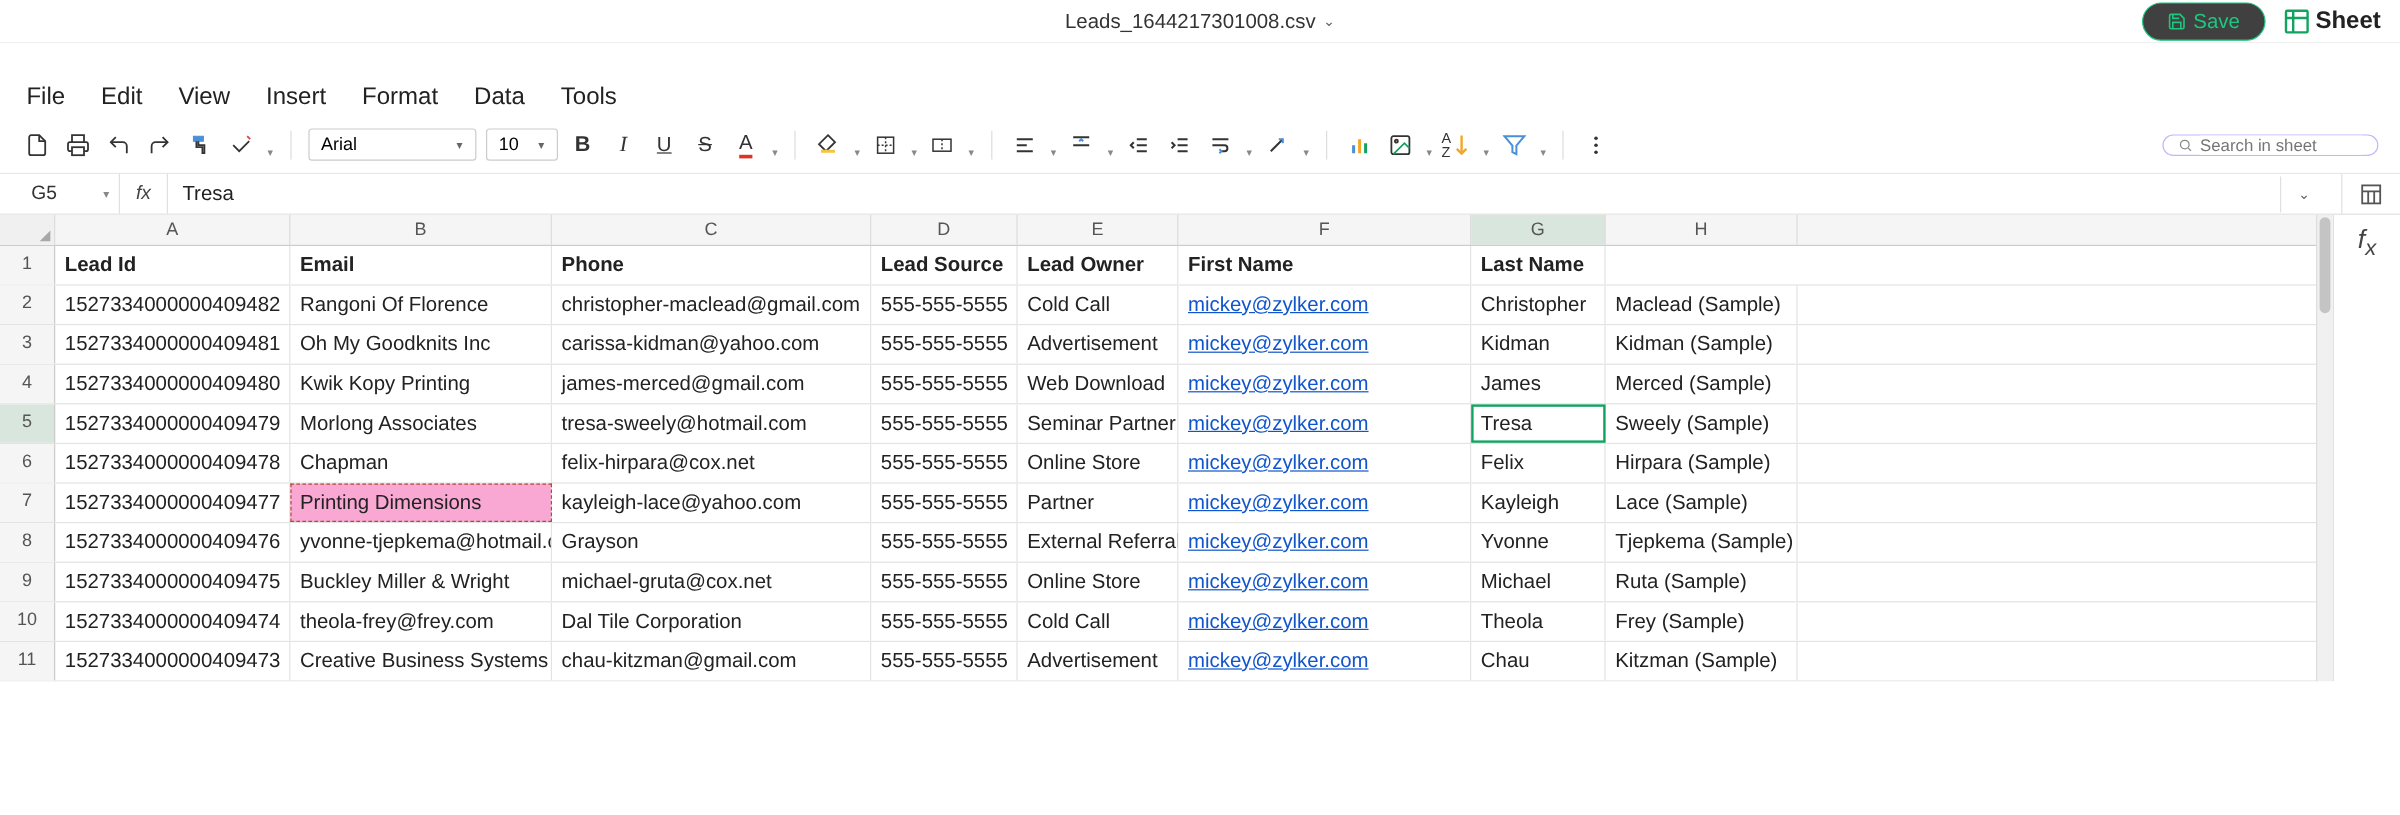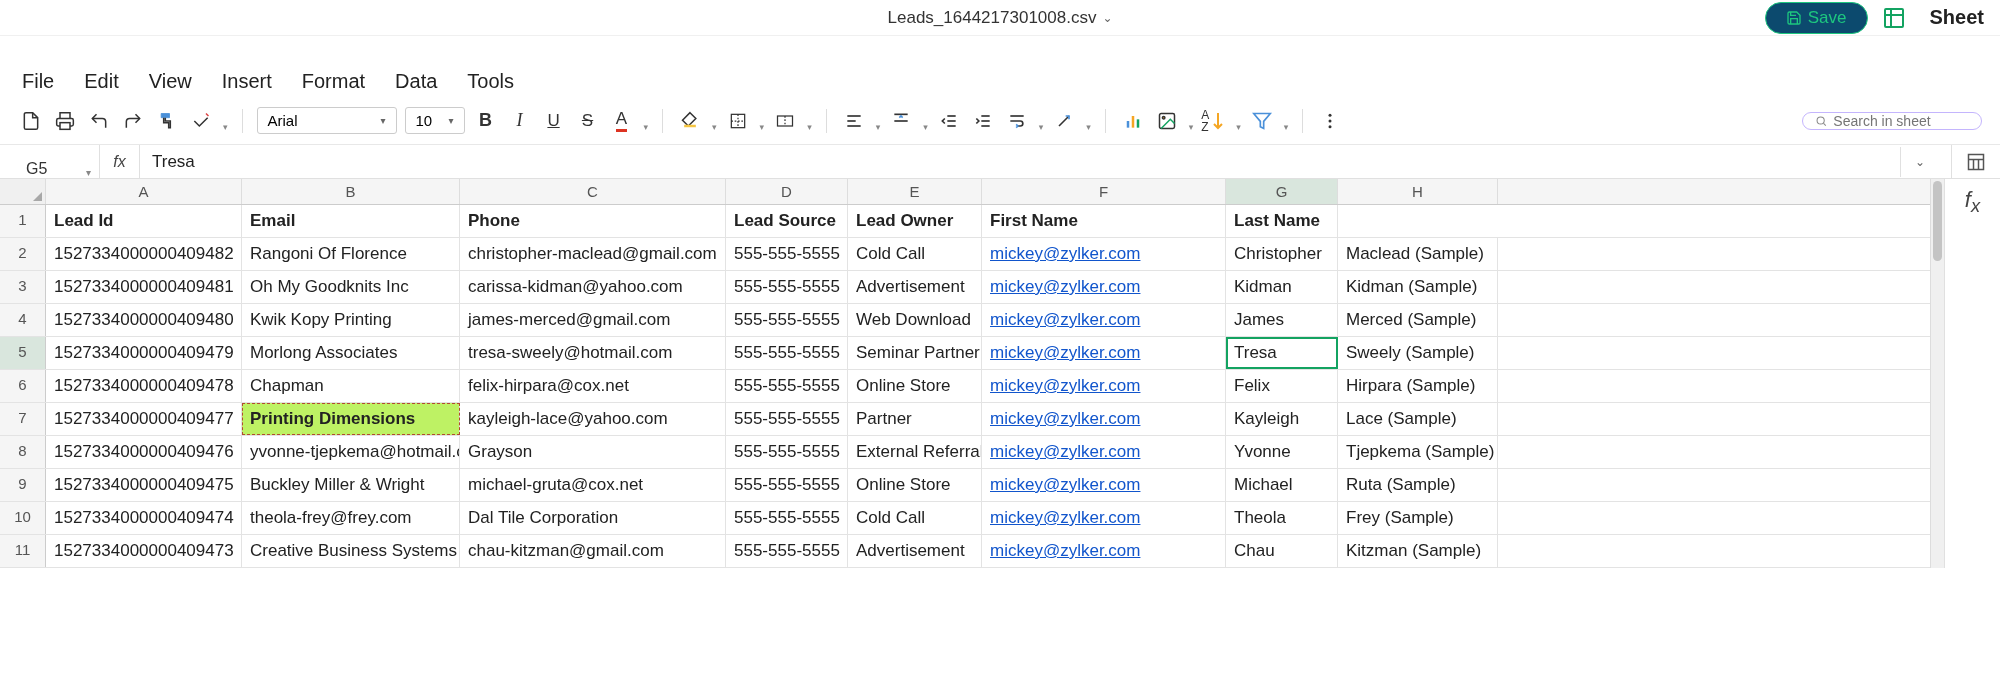--- a/index.html
+++ b/index.html
@@ -3,23 +3,23 @@
 <meta charset="utf-8">
 <style>
 * { box-sizing: border-box; margin: 0; padding: 0; }
 body { font-family: -apple-system, BlinkMacSystemFont, "Segoe UI", Arial, sans-serif; background: #fff; overflow: hidden; }
 
 
 .title-bar { display: flex; align-items: center; justify-content: center; height: 36px; position: relative; border-bottom: 1px solid #f0f0f0; }
 .doc-title { font-size: 17px; color: #333; }
 .title-caret { margin-left: 6px; color: #666; font-size: 12px; }
 .title-right { position: absolute; right: 16px; display: flex; align-items: center; gap: 14px; }
-.save-btn { border: 1.5px solid #1dc77f; color: #1dc77f; border-radius: 18px; padding: 5px 20px; font-size: 17px; font-weight: 500; display: flex; align-items: center; gap: 6px; background: #0c4a6e; }
+.save-btn { border: 1.5px solid #1dc77f; color: #1dc77f; border-radius: 18px; padding: 5px 20px; font-size: 17px; font-weight: 500; display: flex; align-items: center; gap: 6px; background: #404040; }
 .save-btn svg { width: 16px; height: 16px; }
-.sheet-label { display: flex; align-items: center; gap: 24px; font-size: 20px; font-weight: 600; color: #222; }
+.sheet-label { display: flex; align-items: center; gap: 4px; font-size: 20px; font-weight: 600; color: #222; }
 .sheet-label svg { width: 24px; height: 24px; }
 
 
 .menu-bar { display: flex; align-items: center; gap: 30px; padding: 6px 22px 10px; }
 .menu-bar span { font-size: 20px; color: #222; cursor: pointer; margin-top: 28px; }
 
 
 .toolbar { display: flex; align-items: center; padding: 4px 18px 10px; gap: 8px; border-bottom: 1px solid #e8e8e8; }
 .tb-btn { width: 26px; height: 26px; display: flex; align-items: center; justify-content: center; color: #333; cursor: pointer; }
 .tb-btn svg { width: 20px; height: 20px; }
@@ -28,21 +28,21 @@
 .tb-select.font { width: 140px; }
 .tb-select.size { width: 60px; }
 .tb-caret { font-size: 10px; color: #666; margin-left: 4px; }
 .tb-mini-caret { font-size: 9px; color: #888; margin-left: 1px; align-self: flex-end; padding-bottom: 2px; }
 .search-box { margin-left: auto; border: 1px solid #c4b5fd; border-radius: 16px; padding: 0 12px; display: flex; align-items: center; gap: 6px; width: 180px; }
 .search-box input { border: none; outline: none; font-size: 14px; width: 100%; color: #888; }
 .search-box svg { width: 14px; height: 14px; color: #888; }
 
 
 .formula-bar { display: flex; align-items: center; border-bottom: 1px solid #e0e0e0; height: 34px; }
-.cell-ref-box { width: 100px; padding: 0 8px 0 26px; font-size: 16px; color: #333; display: flex; align-items: flex-end; justify-content: space-between; border-right: 1px solid #e0e0e0; height: 100%; }
+.cell-ref-box { width: 100px; padding: 0 8px 0 26px; font-size: 16px; color: #333; display: flex; align-items: center; justify-content: space-between; border-right: 1px solid #e0e0e0; height: 100%; }
 .fx-label { width: 40px; text-align: center; font-style: italic; font-size: 16px; color: #444; border-right: 1px solid #e0e0e0; height: 100%; display: flex; align-items: center; justify-content: center; }
 .formula-input { flex: 1; padding: 0 12px; font-size: 17px; color: #222; }
 .formula-right { display: flex; align-items: center; gap: 10px; padding-right: 12px; }
 .formula-right .chev { font-size: 12px; color: #666; border-left: 1px solid #e0e0e0; padding: 8px 14px; }
 .table-icon-right { padding: 0 14px; border-left: 1px solid #e0e0e0; height: 100%; display: flex; align-items: center; }
 
 
 .grid-container { display: flex; }
 .grid-main { flex: 1; }
 .side-panel { width: 56px; border-left: 1px solid #e0e0e0; display: flex; justify-content: center; padding-top: 8px; font-style: italic; font-size: 22px; color: #444; }
@@ -53,21 +53,21 @@
 .col-headers .corner::after { content: ""; position: absolute; right: 3px; bottom: 3px; width: 0; height: 0; border-style: solid; border-width: 0 0 9px 9px; border-color: transparent transparent #a8a8a8 transparent; }
 .col-headers .sel { background: #d9e6dd; }
 
 .data-row { display: grid; grid-template-columns: 46px 196px 218px 266px 122px 134px 244px 112px 160px; border-bottom: 1px solid #e3e3e3; }
 .row-hdr { background: #f5f5f5; border-right: 1px solid #ccc; text-align: center; font-size: 15px; color: #555; padding: 6px 0; }
 .row-hdr.sel { background: #d9e6dd; }
 .cell { border-right: 1px solid #e3e3e3; padding: 6px 8px; font-size: 17px; color: #222; white-space: nowrap; overflow: hidden; }
 .cell.header { font-weight: 700; }
 .cell.link { color: #1155cc; text-decoration: underline; }
 .cell.active { outline: 2px solid #13a361; outline-offset: -2px; position: relative; z-index: 2; }
-.cell.comment-cell { background: #bef264; outline: 1.5px dashed #b34a30; outline-offset: -1px; position: relative; font-weight: bold; }
+.cell.comment-cell { background: #f9a8d4; outline: 1.5px dashed #b34a30; outline-offset: -1px; position: relative; }
 
 .scrollbar-v { width: 14px; background: #f0f0f0; border-left: 1px solid #ddd; position: relative; }
 .scrollbar-v::after { content: ""; position: absolute; top: 2px; left: 2px; right: 2px; height: 80px; background: #c4c4c4; border-radius: 6px; }
 
 .grid-wrap { display: flex; }
 </style>
 </head>
 <body>
 
 <div class="title-bar">

